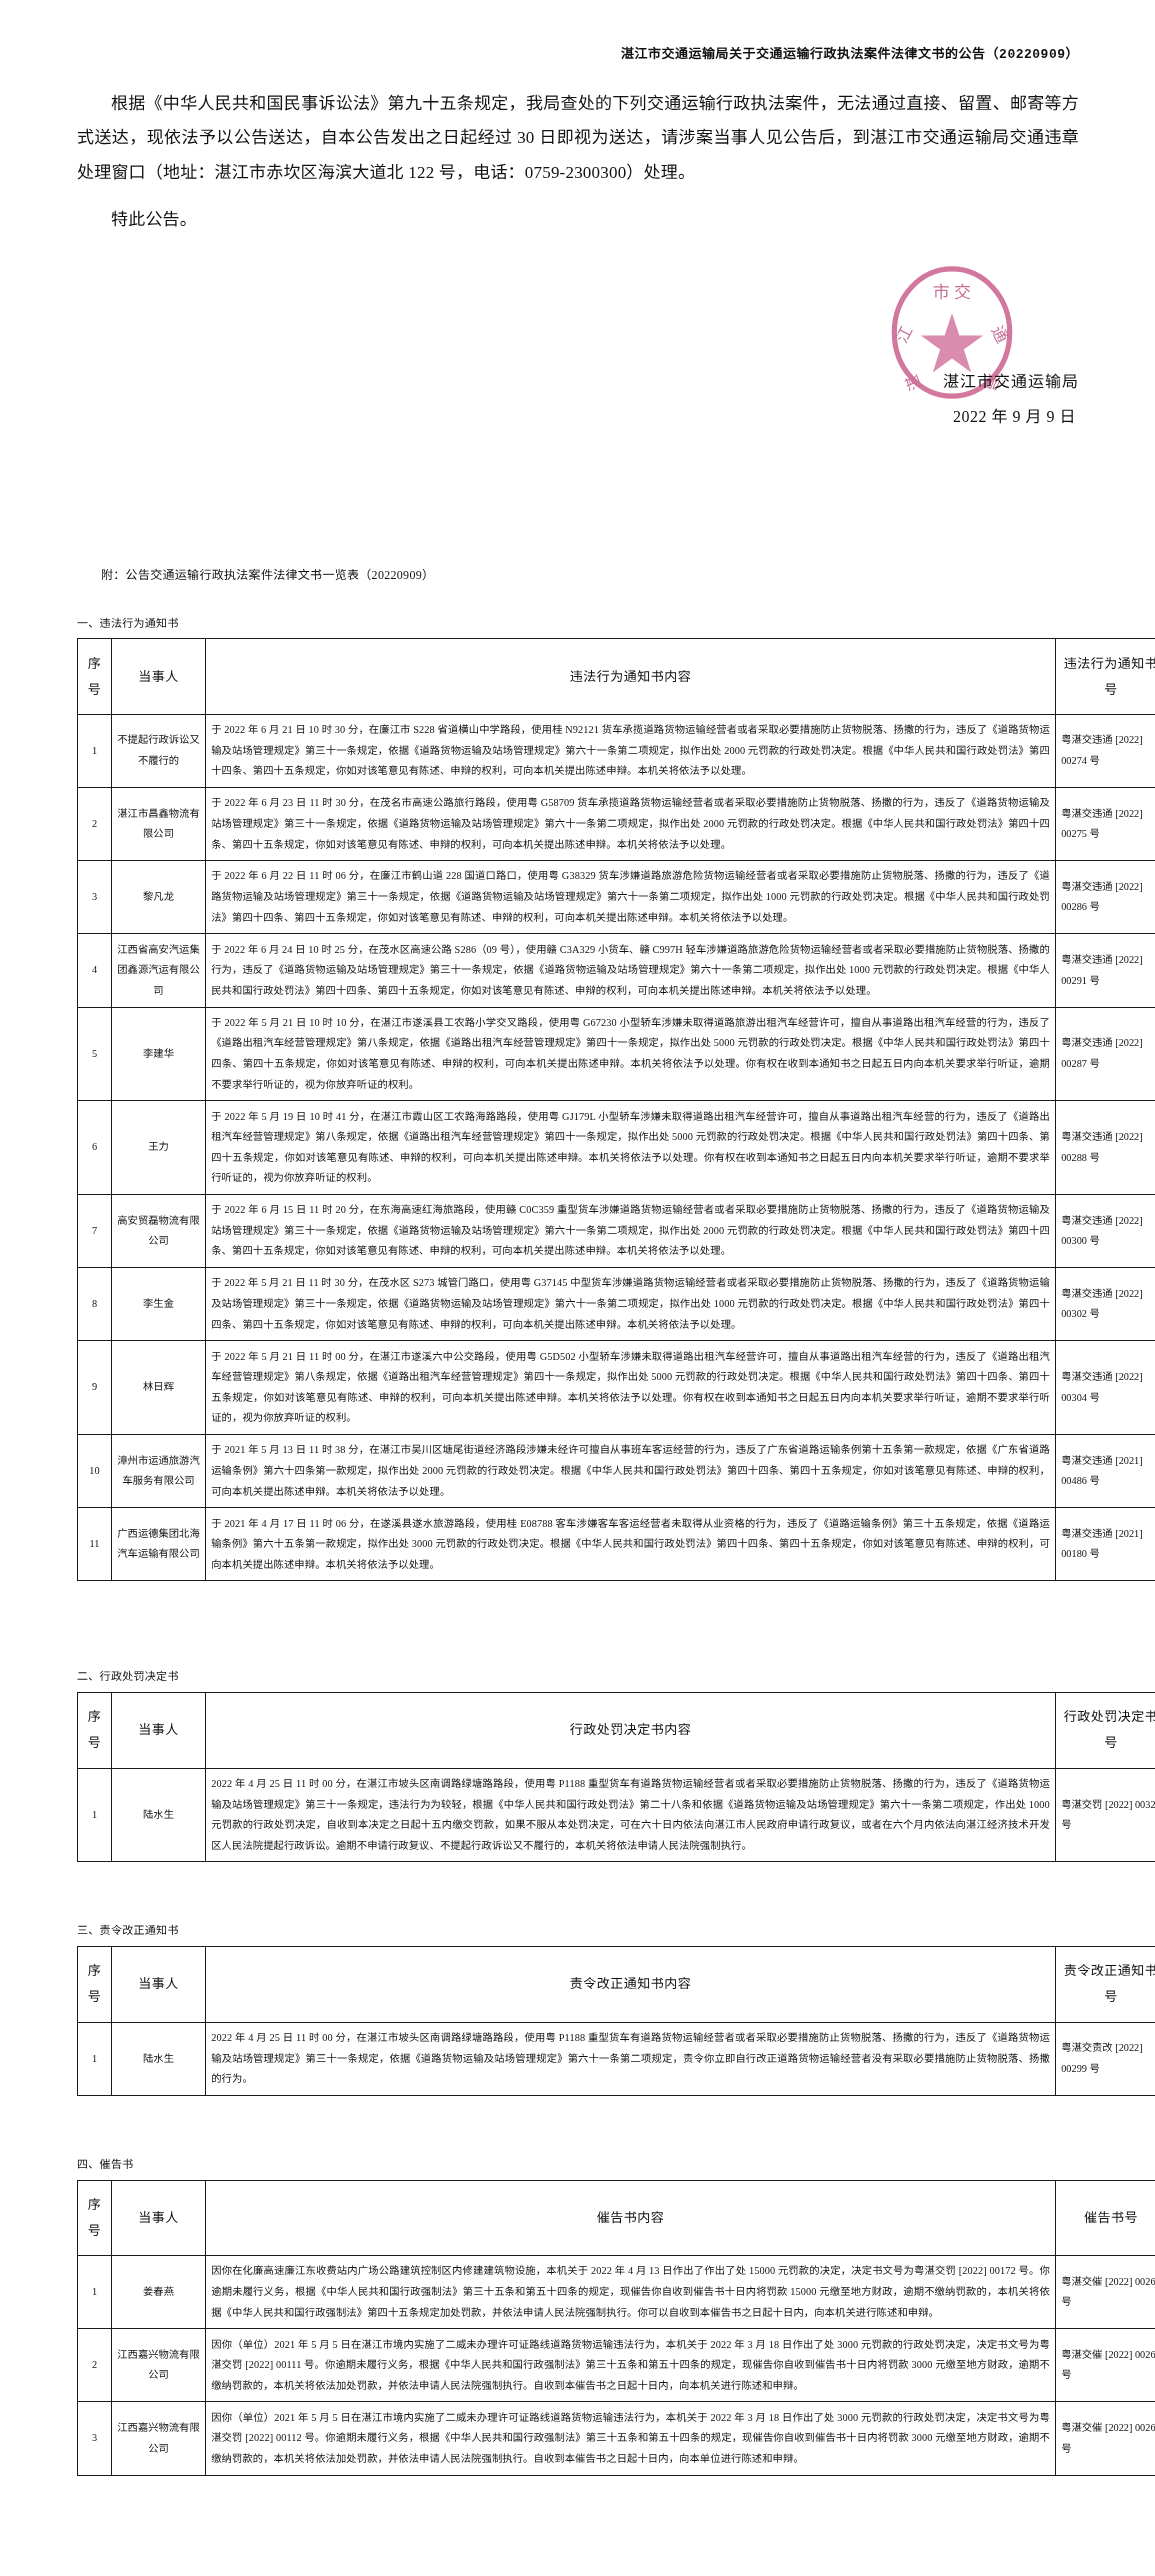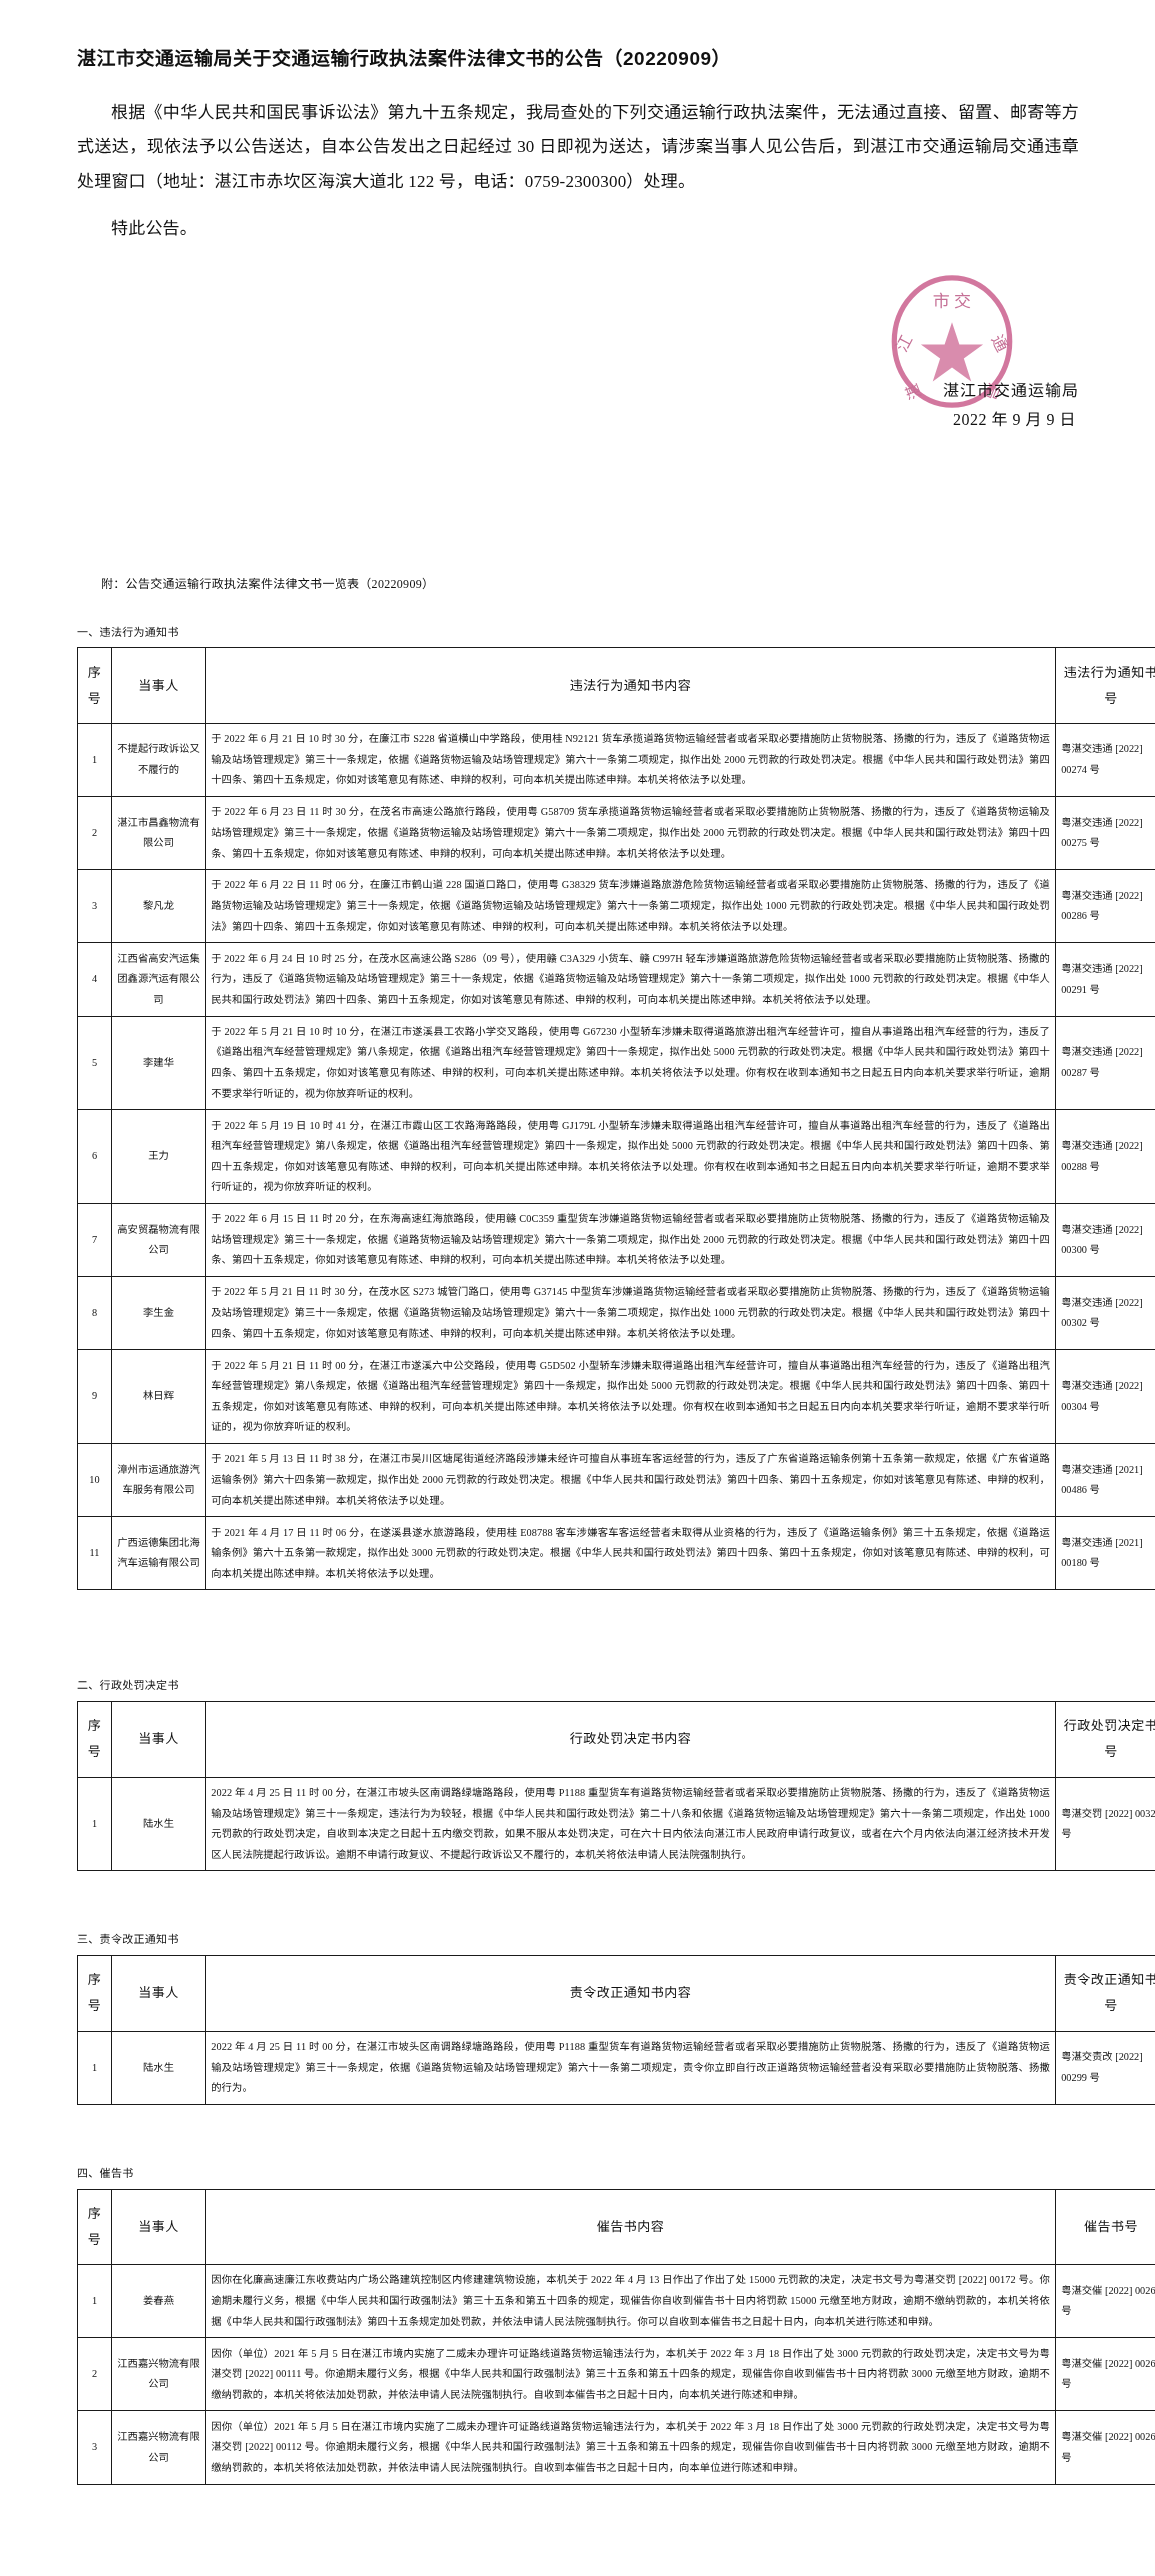--- a/index.html
+++ b/index.html
@@ -17,27 +17,27 @@
     padding:0;
     position:relative;
     background:#fff;
   }
   
   .notice{
     padding:27px 77px 0 77px;
     position:relative;
   }
   .doc-title{
-    text-align:left;
-    font-size:19px;
+    text-align:right;
+    font-size:13px;
     font-weight:bold;
     letter-spacing:0.5px;
     line-height:1.5;
     margin:17.5px 0 23px 0;
-    font-family:Liberation Sans, sans-serif;
+    font-family:Liberation Mono, monospace;
   }
   .body-para{
     font-size:17px;
     line-height:2.02;
     text-align:justify;
     text-justify:inter-ideograph;
     text-indent:2em;
     margin:0 0 13.4px 0;
     letter-spacing:0.2px;
   }
@@ -58,21 +58,21 @@
     position:absolute;
     left:866px;
     top:103px;
     font-size:16px;
     letter-spacing:1px;
     white-space:nowrap;
   }
   .sign-date{
     position:absolute;
     left:876px;
-    top:132px;
+    top:138px;
     font-size:16px;
     letter-spacing:0.5px;
     white-space:nowrap;
   }
   
   .attach{
     padding:0 77px 36px 77px;
     margin-top:170px;
   }
   .attach-title{

